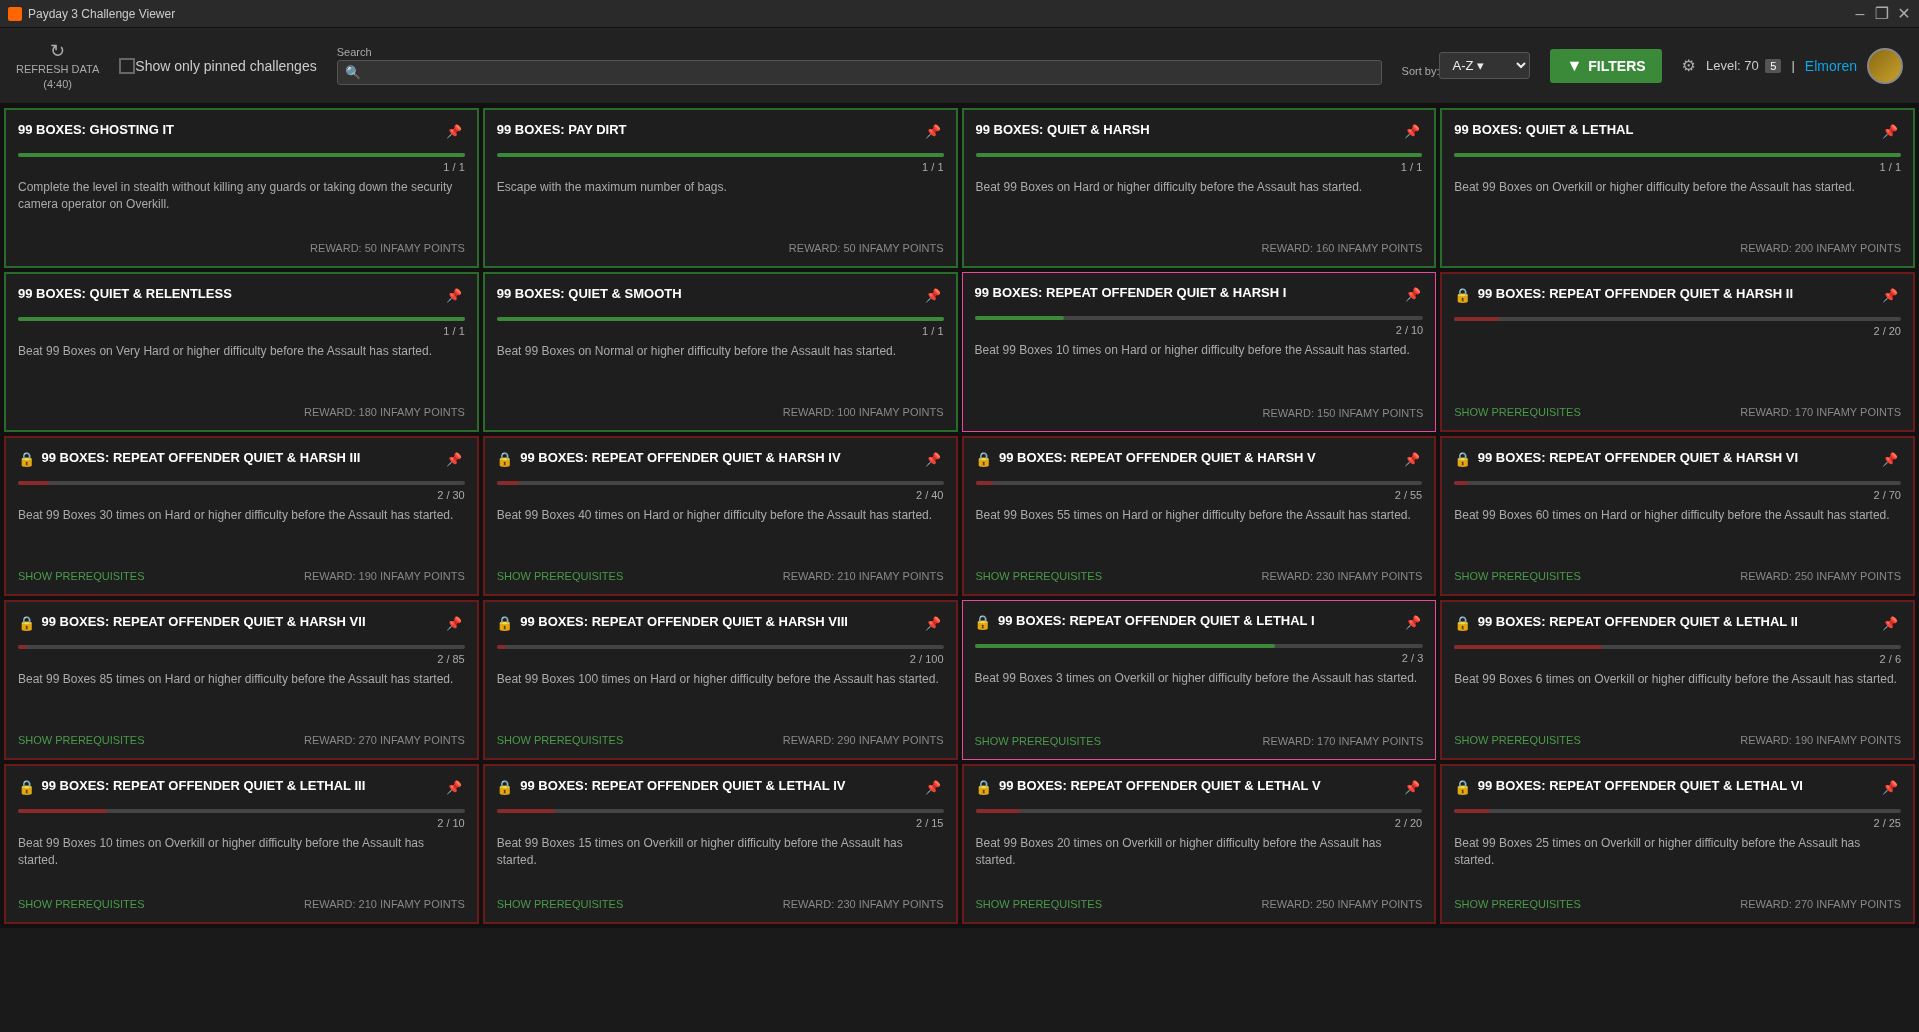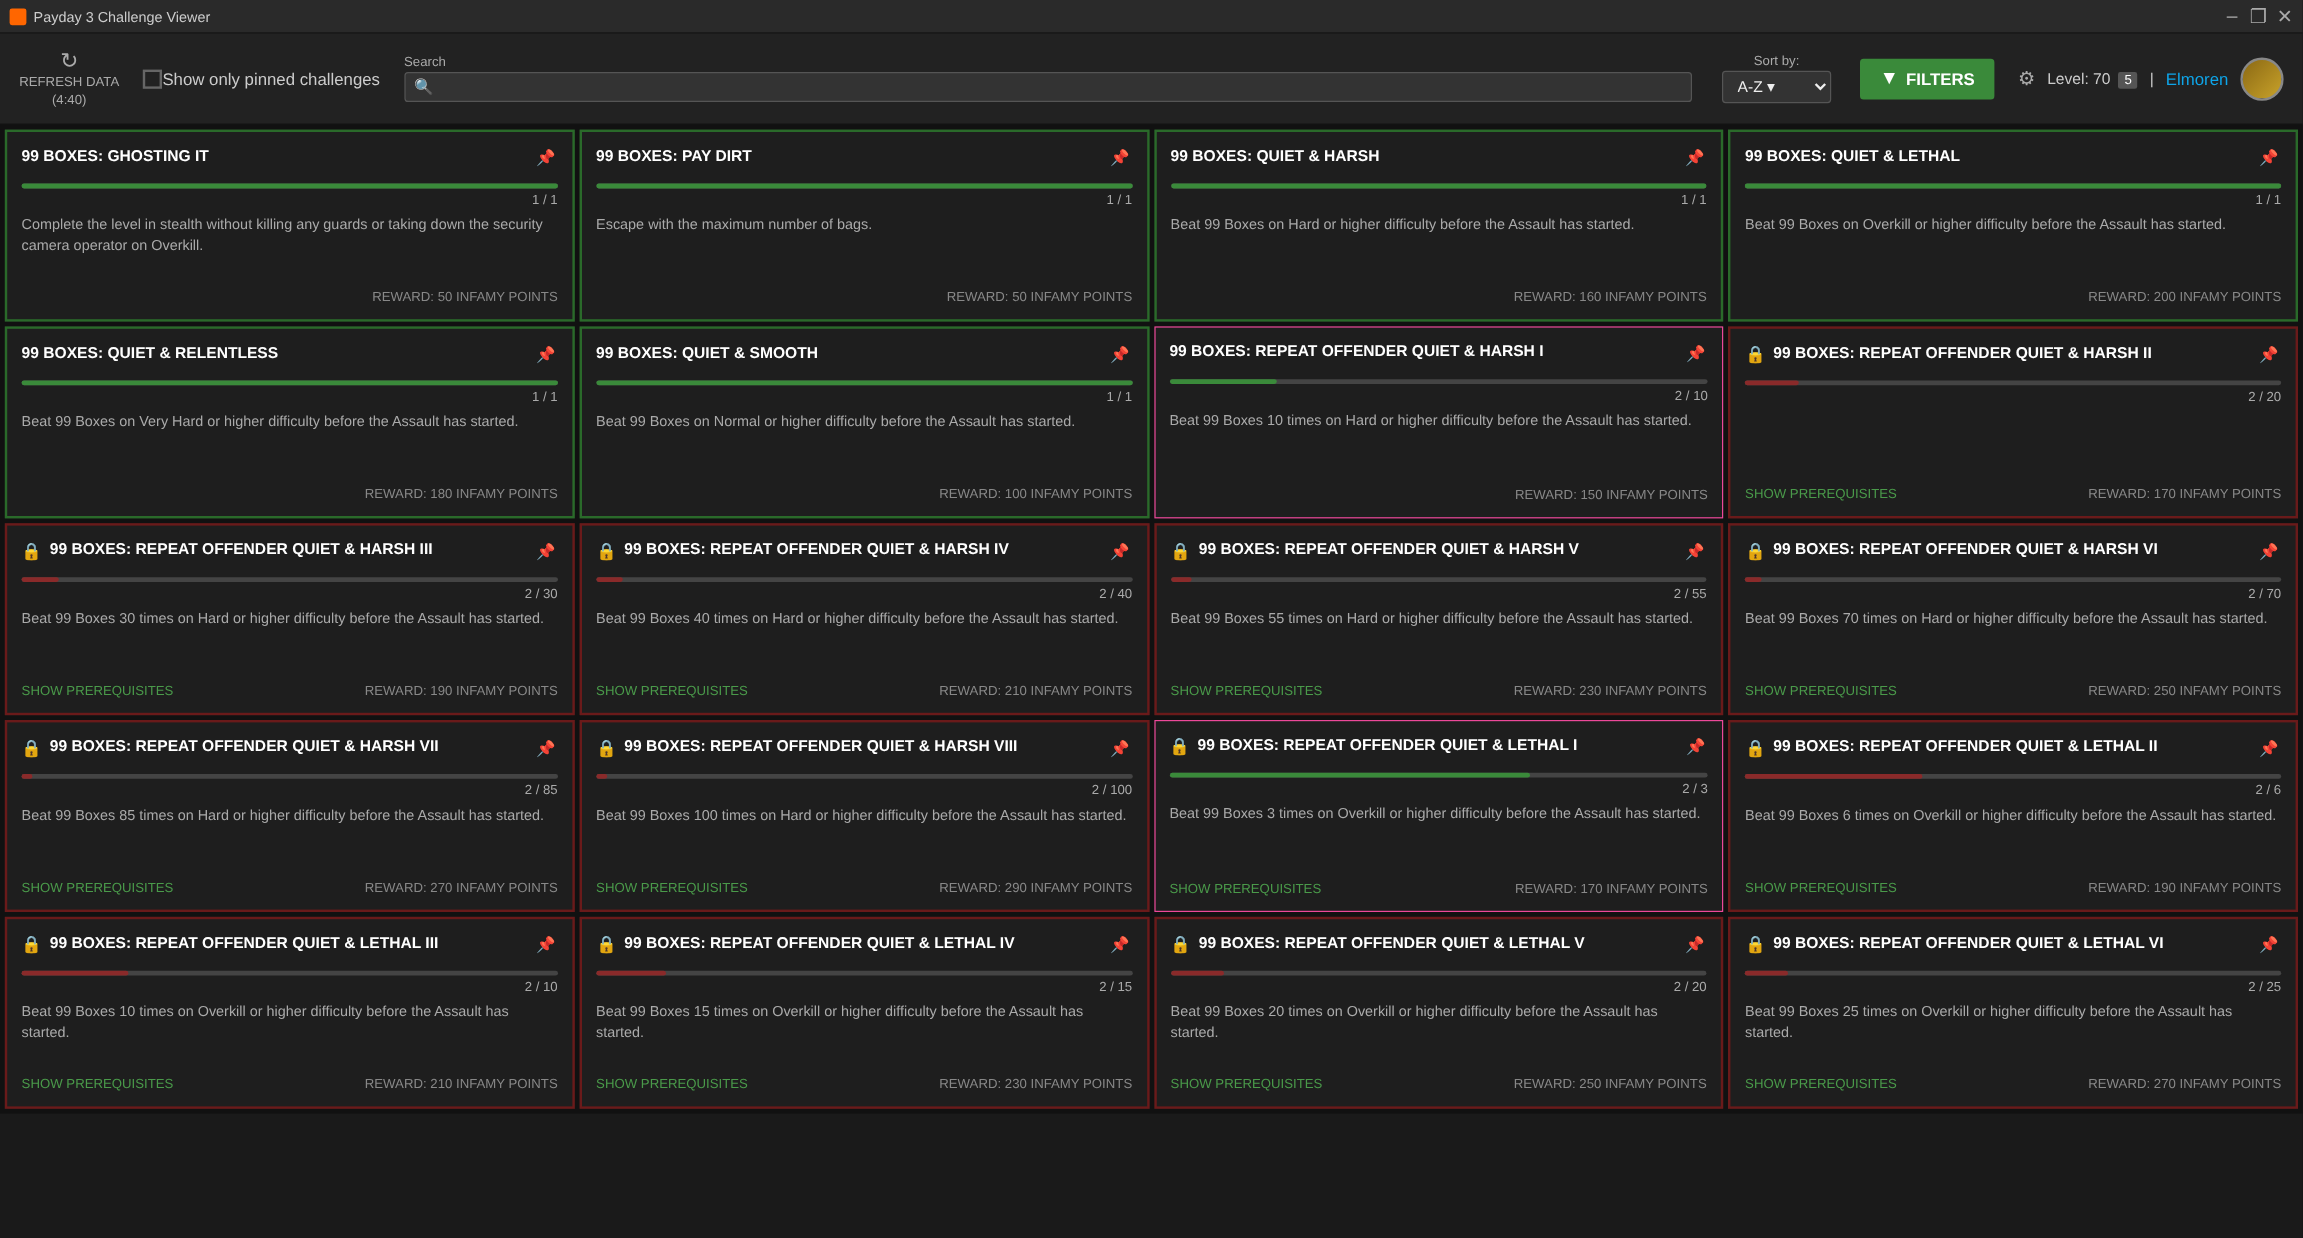--- a/index.html
+++ b/index.html
@@ -120,22 +120,22 @@
     .search-input {
       background: transparent;
       border: none;
       color: #eee;
       font-size: 13px;
       outline: none;
       width: 100%;
     }
     .sort-area {
       display: flex;
-      flex-direction: column;
-      align-items: center;
+      flex-direction: row;
+      align-items: flex-end;
       min-width: 100px;
     }
     .sort-label {
       font-size: 11px;
       color: #aaa;
       margin-bottom: 2px;
     }
     .sort-select {
       background: #333;
       border: 1px solid #555;
@@ -559,21 +559,21 @@
         <div class="card-title-area">
           <span class="lock-icon">🔒</span>
           <div class="card-title">99 BOXES: REPEAT OFFENDER QUIET &amp; HARSH VI</div>
         </div>
         <span class="pin-icon" style="font-size: 13px;">📌</span>
       </div>
       <div class="progress-bar-container">
         <div class="progress-bar-fill red" style="width: 3%;"></div>
       </div>
       <div class="progress-text">2 / 70</div>
-      <div class="card-desc">Beat 99 Boxes 70 times on Hard or higher difficulty before the Assault has started.</div>
+      <div class="card-desc">Beat 99 Boxes 60 times on Hard or higher difficulty before the Assault has started.</div>
       <div class="card-footer">
         <span class="show-prereq">SHOW PREREQUISITES</span>
         <span class="reward-text">REWARD: 250 INFAMY POINTS</span>
       </div>
     </div>
     <div class="challenge-card in-progress-red">
       <div class="card-header">
         <div class="card-title-area">
           <span class="lock-icon">🔒</span>
           <div class="card-title">99 BOXES: REPEAT OFFENDER QUIET &amp; HARSH VII</div>

